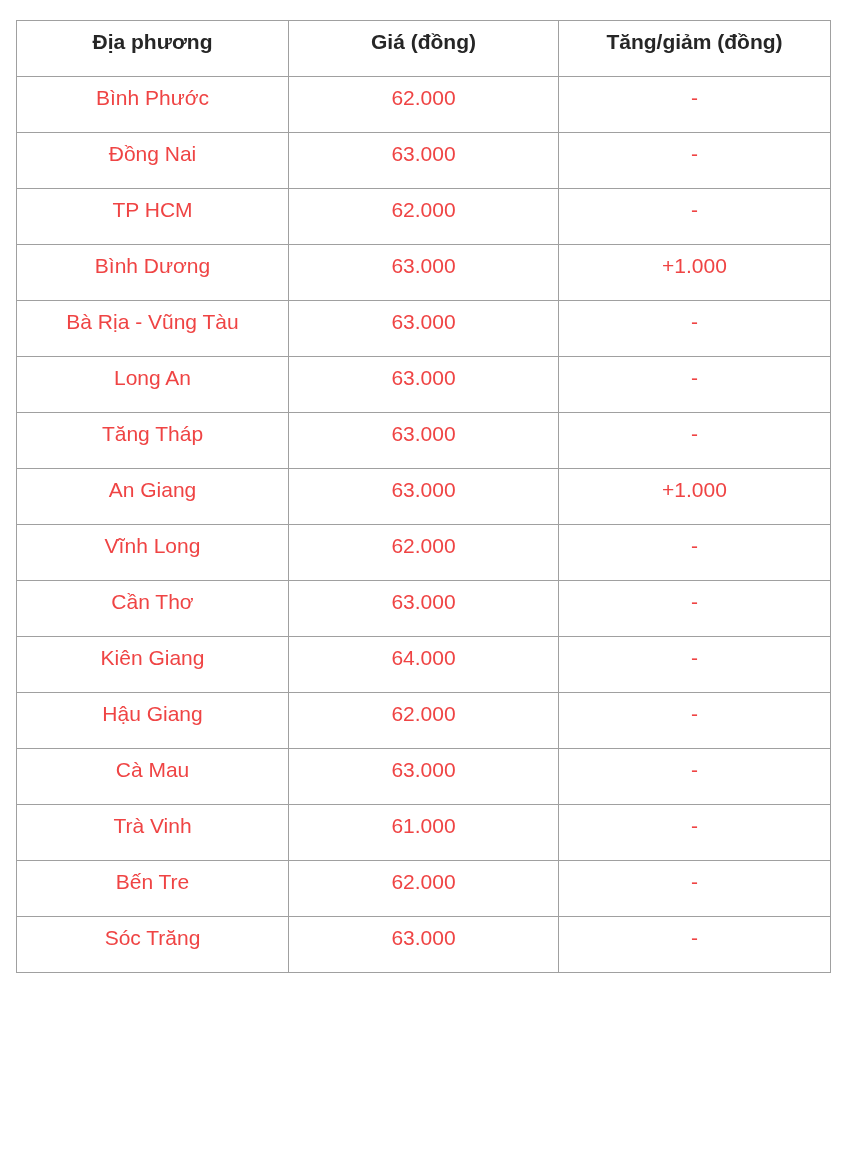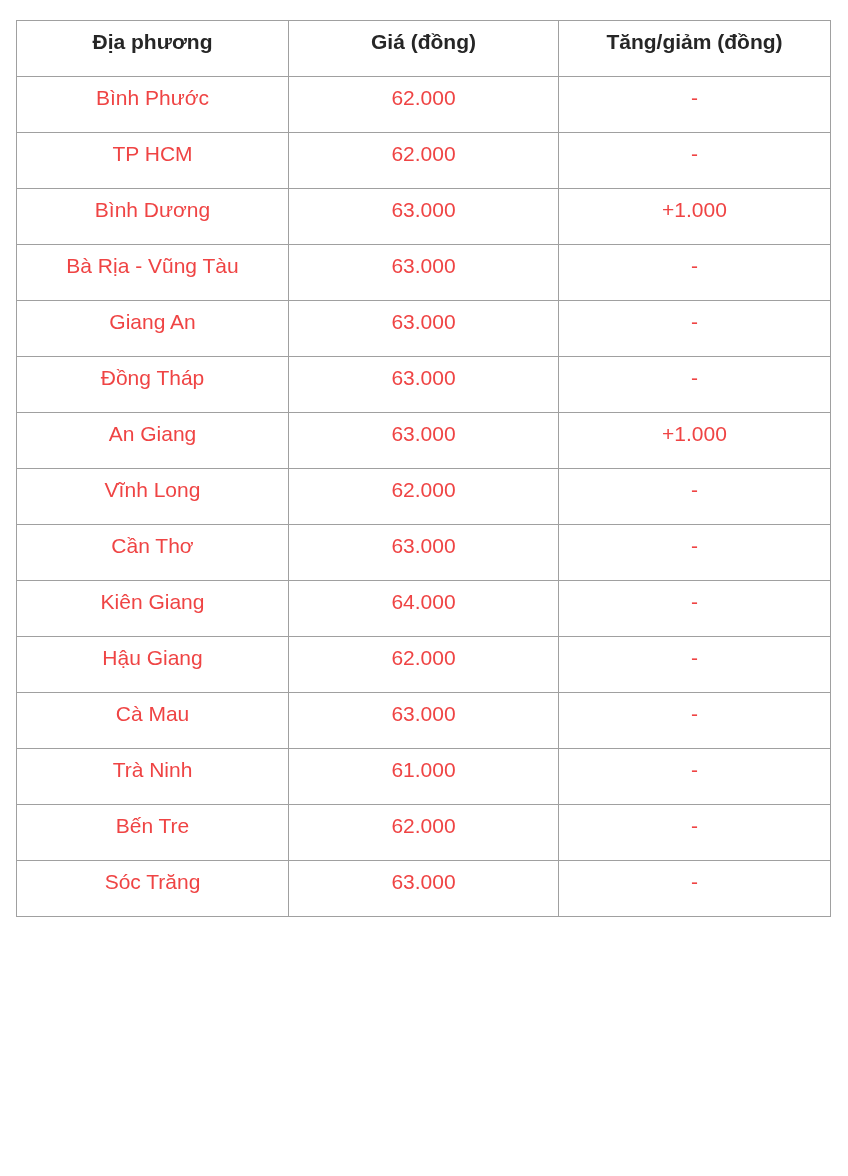--- a/index.html
+++ b/index.html
@@ -63,41 +63,46 @@
         <th>Tăng/giảm (đồng)</th>
       </tr>
     </thead>
     <tbody>
         <tr>
           <td>Bình Phước</td>
           <td>62.000</td>
           <td>-</td>
         </tr>
         <tr>
+          <td>Đồng Nai</td>
+          <td>63.000</td>
+          <td>-</td>
+        </tr>
+        <tr>
           <td>TP HCM</td>
           <td>62.000</td>
           <td>-</td>
         </tr>
         <tr>
           <td>Bình Dương</td>
           <td>63.000</td>
           <td>+1.000</td>
         </tr>
         <tr>
           <td>Bà Rịa - Vũng Tàu</td>
           <td>63.000</td>
           <td>-</td>
         </tr>
         <tr>
-          <td>Giang An</td>
+          <td>Long An</td>
           <td>63.000</td>
           <td>-</td>
         </tr>
         <tr>
-          <td>Đồng Tháp</td>
+          <td>Tăng Tháp</td>
           <td>63.000</td>
           <td>-</td>
         </tr>
         <tr>
           <td>An Giang</td>
           <td>63.000</td>
           <td>+1.000</td>
         </tr>
         <tr>
           <td>Vĩnh Long</td>
@@ -118,21 +123,21 @@
           <td>Hậu Giang</td>
           <td>62.000</td>
           <td>-</td>
         </tr>
         <tr>
           <td>Cà Mau</td>
           <td>63.000</td>
           <td>-</td>
         </tr>
         <tr>
-          <td>Trà Ninh</td>
+          <td>Trà Vinh</td>
           <td>61.000</td>
           <td>-</td>
         </tr>
         <tr>
           <td>Bến Tre</td>
           <td>62.000</td>
           <td>-</td>
         </tr>
         <tr>
           <td>Sóc Trăng</td>

